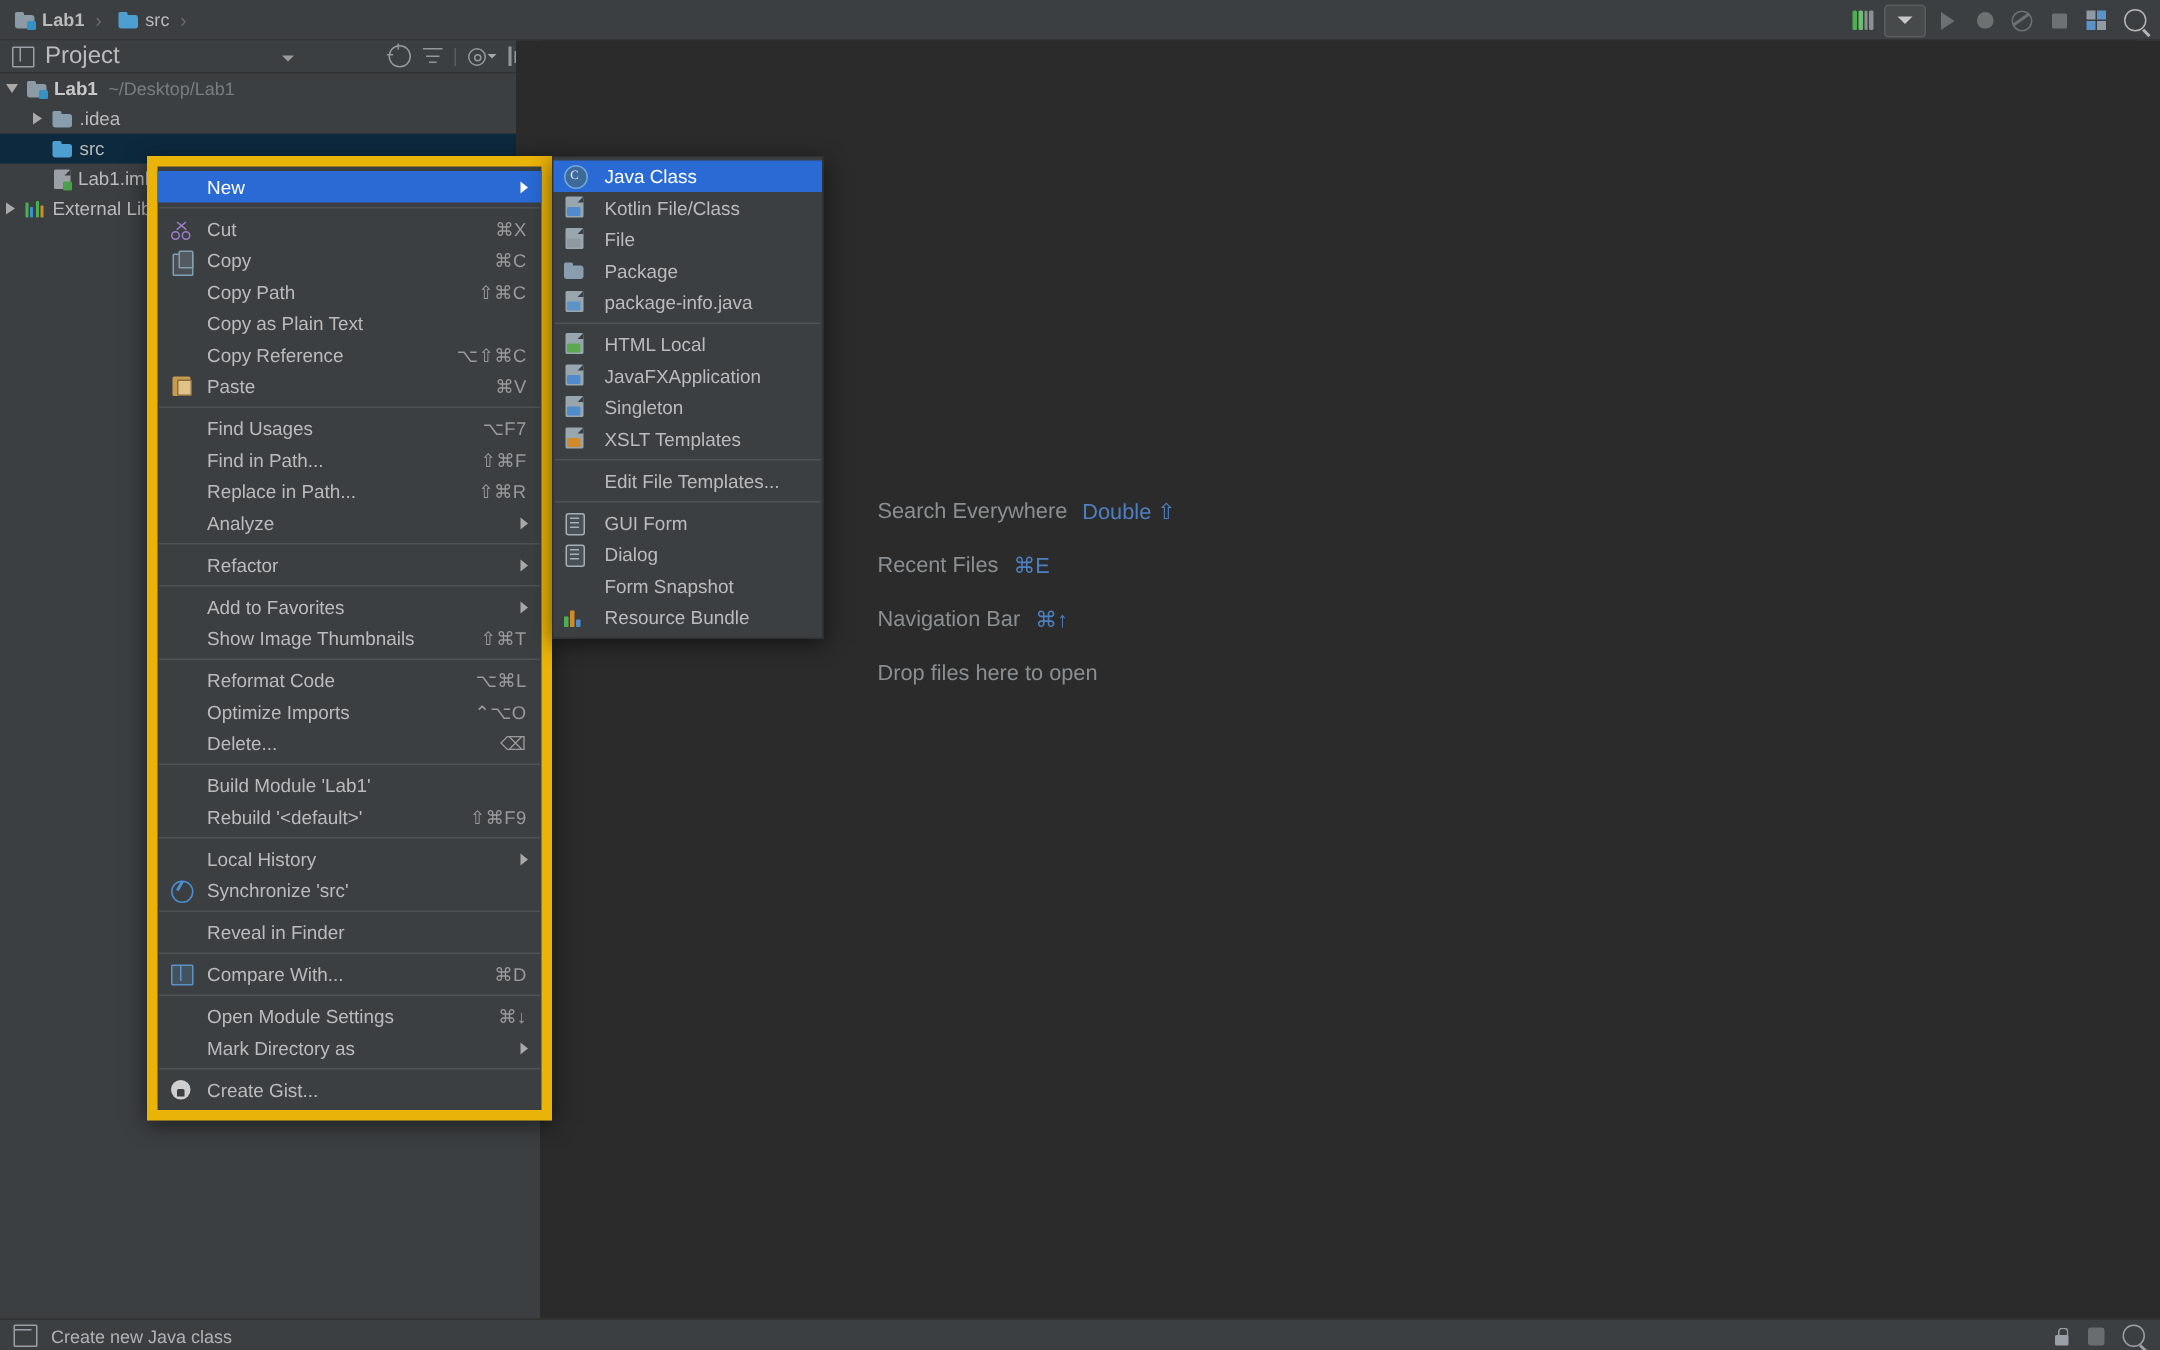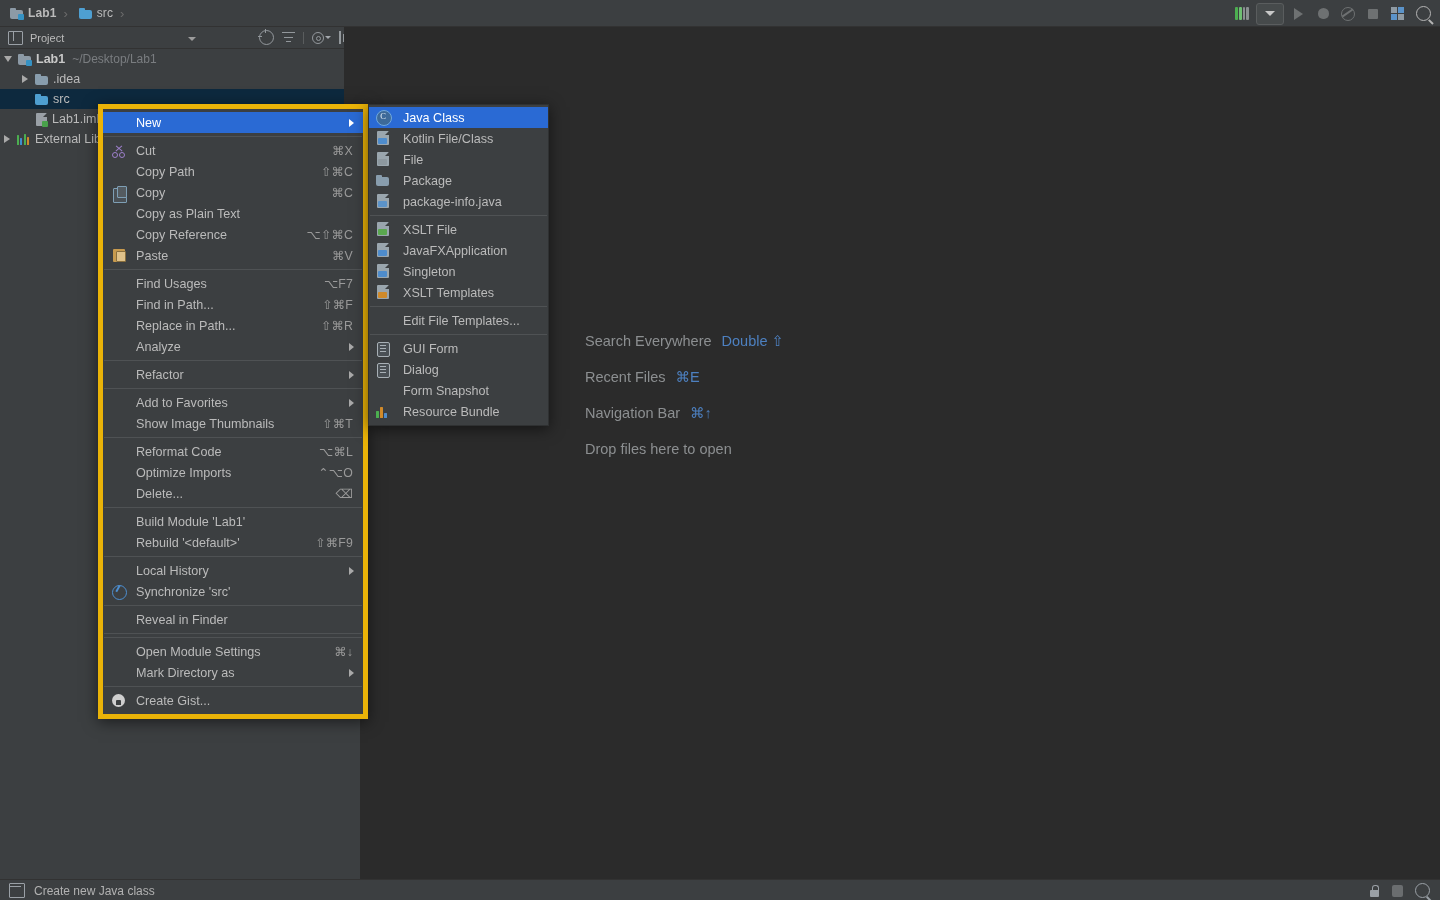--- a/index.html
+++ b/index.html
@@ -93,21 +93,21 @@
   #tw-header {
     position:relative; height:21px; background:#3c3f41;
     border-bottom:1px solid #323232;
     display:flex; align-items:center;
   }
   .tw-title-ic {
     width:13px;height:12px;margin-left:8px;border:1.4px solid #9aa0a6;border-radius:1px;position:relative;
   }
   .tw-title-ic:after{content:"";position:absolute;left:4px;top:0px;width:1.4px;height:9.2px;background:#9aa0a6;}
   .tw-title {
-    font-size:11px; color:#bbbbbb; margin-left:7px;
+    font-size:16px; color:#bbbbbb; margin-left:7px;
   }
   .tw-caret {
     position:absolute; left:188px; top:10px;
     width:0;height:0;border-left:4px solid transparent;border-right:4px solid transparent;border-top:4px solid #9c9c9c;
   }
   .tw-actions { position:absolute; right:8px; top:0; height:21px; display:flex; align-items:center; gap:8px;}
   .a-ic { width:13px;height:13px; position:relative; opacity:.85; }
   .a-target { border:1.4px solid #a3a8ad; border-radius:50%; }
   .a-target:before{content:"";position:absolute;left:5px;top:-2px;width:1.4px;height:4px;background:#a3a8ad;}
   .a-target:after{content:"";position:absolute;left:-2px;top:5px;width:4px;height:1.4px;background:#a3a8ad;}
@@ -146,21 +146,21 @@
     background:#2b2b2b;
   }
   #hints { position:absolute; left:241px; top:296px; }
   .hint-row { height:36px; display:flex; align-items:center; font-size:14.5px; color:#8c8f91; }
   .hint-key { color:#4d80c0; margin-left:10px; }
 
   
   #ctxmenu {
     position:absolute; left:98px; top:104px; width:270px;
     background:#3c3f41;
-    border:5px solid #eab308;
+    border:7px solid #eab308;
     box-shadow: 0 3px 14px rgba(0,0,0,.55);
     padding: 3px 0 3px 0;
     box-sizing: border-box;
   }
   .mi {
     position:relative; height:21px; display:flex; align-items:center;
     font-size:12.6px; color:#bbbbbb; padding-left:8px; box-sizing:border-box;
   }
   .mi.highlight { background:#2a6ad4; color:#ffffff; }
   .mi .mi-ic { width:16px; height:15px; flex:none; margin-right:3px; position:relative; }
@@ -401,34 +401,34 @@
           <i style="left:3px;top:4px;transform:rotate(-40deg);"></i>
           <b style="left:0px;top:8px;"></b>
             <b style="left:7px;top:8px;"></b>
         </span>
       </span>
       <span class="mi-label">Cut</span>
       <span class="mi-key">⌘X</span>
     </div>
 
     <div class="mi">
+      <span class="mi-ic">
+        <span class="ic-copy" style="position:absolute;left:2px;top:3px;"></span>
+      </span>
+      <span class="mi-label">Copy</span>
+      <span class="mi-key">⌘C</span>
+    </div>
+
+    <div class="mi">
       <span class="mi-ic"></span>
       <span class="mi-label">Copy Path</span>
       <span class="mi-key">⇧⌘C</span>
     </div>
 
     <div class="mi">
-      <span class="mi-ic">
-        <span class="ic-copy" style="position:absolute;left:2px;top:3px;"></span>
-      </span>
-      <span class="mi-label">Copy</span>
-      <span class="mi-key">⌘C</span>
-    </div>
-
-    <div class="mi">
       <span class="mi-ic"></span>
       <span class="mi-label">Copy as Plain Text</span>
     </div>
 
     <div class="mi">
       <span class="mi-ic"></span>
       <span class="mi-label">Copy Reference</span>
       <span class="mi-key">⌥⇧⌘C</span>
     </div>
 
@@ -530,20 +530,27 @@
 
     <div class="msep"></div>
 
     <div class="mi">
       <span class="mi-ic"></span>
       <span class="mi-label">Reveal in Finder</span>
     </div>
 
     <div class="msep"></div>
 
+    <div class="mi">
+      <span class="mi-ic">
+        <span class="ic-compare" style="position:absolute;left:1px;top:1px;"></span>
+      </span>
+      <span class="mi-label">Compare With...</span>
+      <span class="mi-key">⌘D</span>
+    </div>
 
     <div class="msep"></div>
 
     <div class="mi">
       <span class="mi-ic"></span>
       <span class="mi-label">Open Module Settings</span>
       <span class="mi-key">⌘↓</span>
     </div>
     <div class="mi">
       <span class="mi-ic"></span>
@@ -607,21 +614,21 @@
     </div>
 
     <div class="msep"></div>
 
     <div class="mi">
       <span class="mi-ic">
         <span class="fileglyph fg-html" style="position:absolute;left:2px;top:0px;">
             <i></i>
           </span>
       </span>
-      <span class="mi-label">XSLT File</span>
+      <span class="mi-label">HTML Local</span>
     </div>
 
     <div class="mi">
       <span class="mi-ic">
         <span class="fileglyph fg-jfx" style="position:absolute;left:2px;top:0px;">
             <i></i>
           </span>
       </span>
       <span class="mi-label">JavaFXApplication</span>
     </div>

